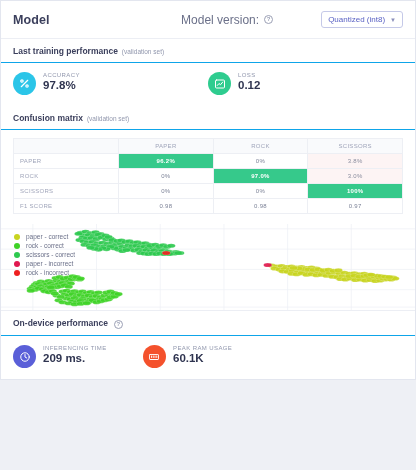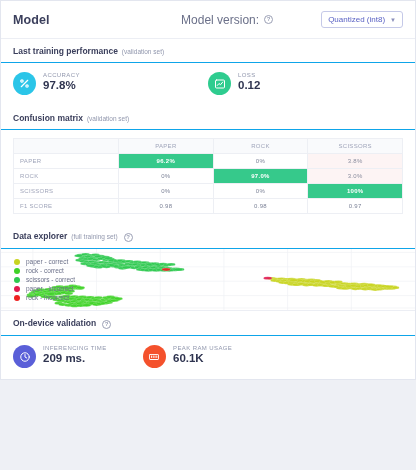--- a/index.html
+++ b/index.html
@@ -180,25 +180,20 @@
           <tr>
             <th>F1 SCORE</th>
             <td class="f1">0.98</td>
             <td class="f1">0.98</td>
             <td class="f1">0.97</td>
           </tr>
         </tbody>
     </table>
   </div>
 
-  <div class="section-head">
-    <span class="section-title">Data explorer</span>
-    <span class="section-sub">(full training set)</span>
-    <span class="help-icon" style="margin-left:2px">?</span>
-  </div>
   <div class="explorer">
     <svg class="grid-svg" viewBox="0 0 416 178" preserveAspectRatio="none">
       <g stroke="#eef0f5" stroke-width="1">
         <line x1="32" y1="0" x2="32" y2="178"></line>
           <line x1="96" y1="0" x2="96" y2="178"></line>
         <line x1="160" y1="0" x2="160" y2="178"></line>
           <line x1="224" y1="0" x2="224" y2="178"></line>
         <line x1="288" y1="0" x2="288" y2="178"></line>
           <line x1="352" y1="0" x2="352" y2="178"></line>
         <line x1="0" y1="10" x2="416" y2="10"></line>
@@ -540,21 +535,21 @@
         <span class="ltext">paper - incorrect</span>
       </div>
       <div class="lrow">
         <span class="ldot" style="background:#ee2020"></span>
         <span class="ltext">rock - incorrect</span>
       </div>
     </div>
   </div>
 
   <div class="section-head bottom-border">
-    <span class="section-title">On-device validation</span>
+    <span class="section-title">On-device performance</span>
     <span class="help-icon" style="margin-left:2px">?</span>
   </div>
   <div class="metrics">
     <div class="metric w3">
       <div class="mcircle" style="background:#5a5fd8">
         <svg width="12" height="12" viewBox="0 0 24 24" fill="none" stroke="#fff" stroke-width="2" stroke-linecap="round">
           <circle cx="12" cy="12" r="8.5"></circle>
             <polyline points="12,7 12,12 15.5,14"></polyline>
         </svg>
       </div>

